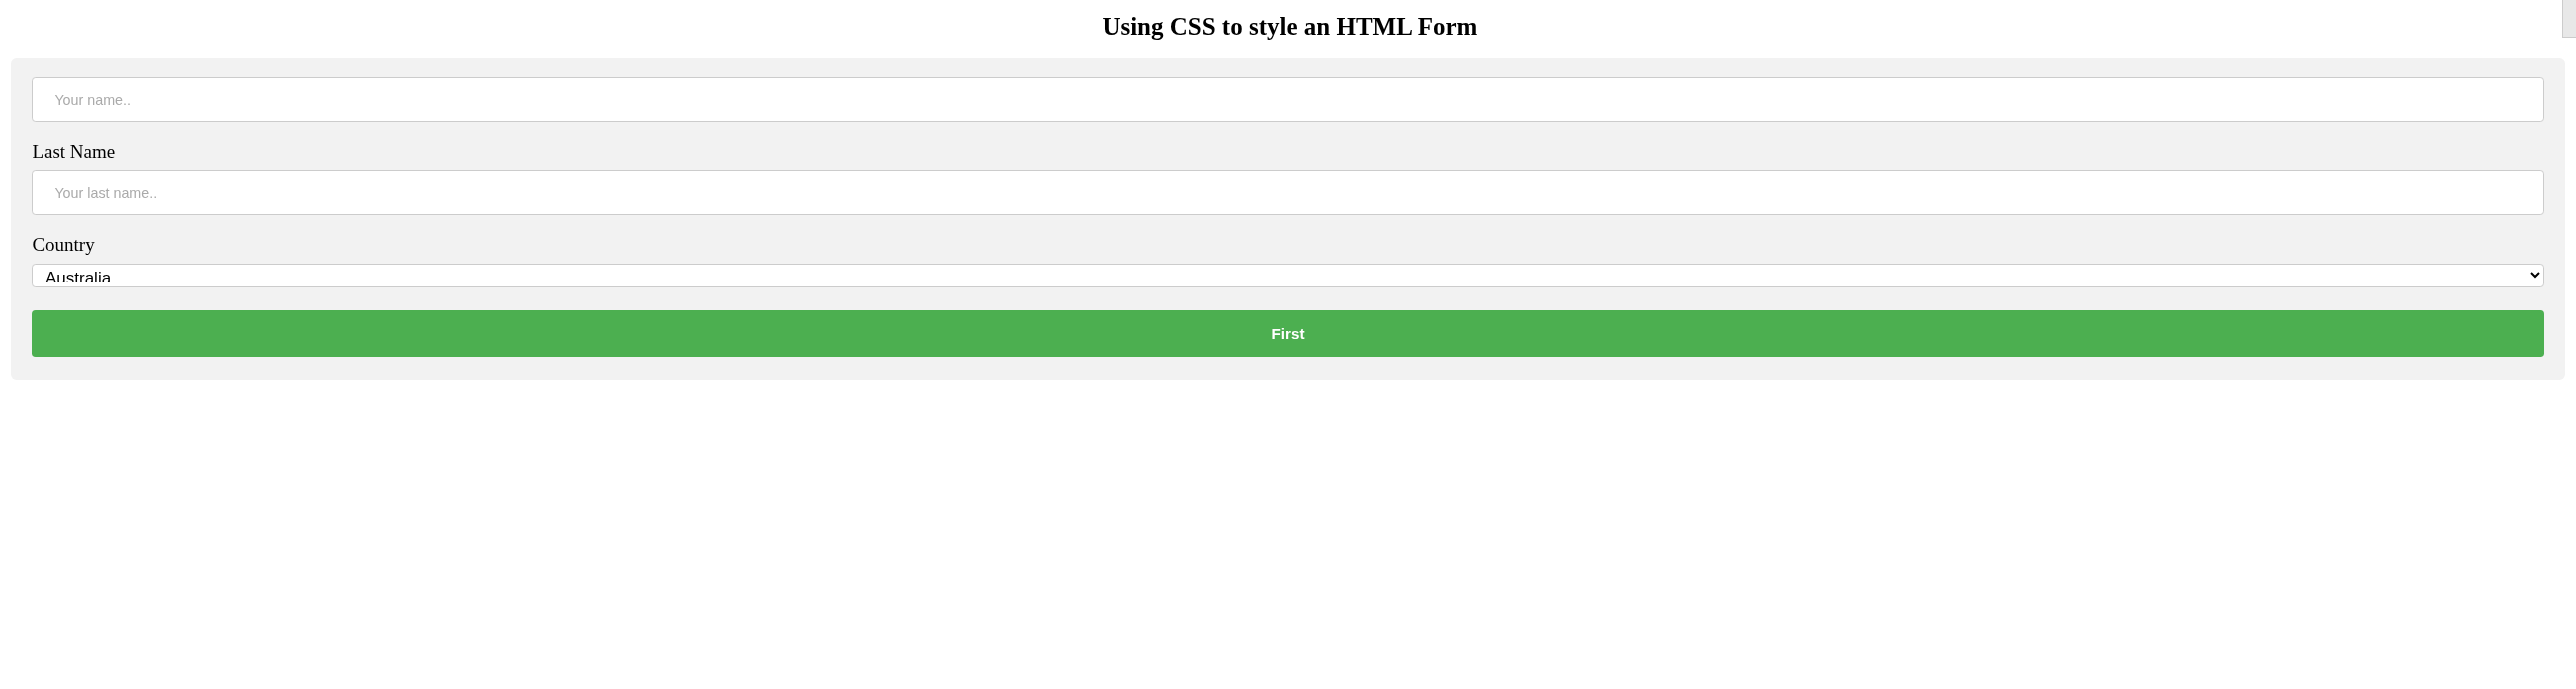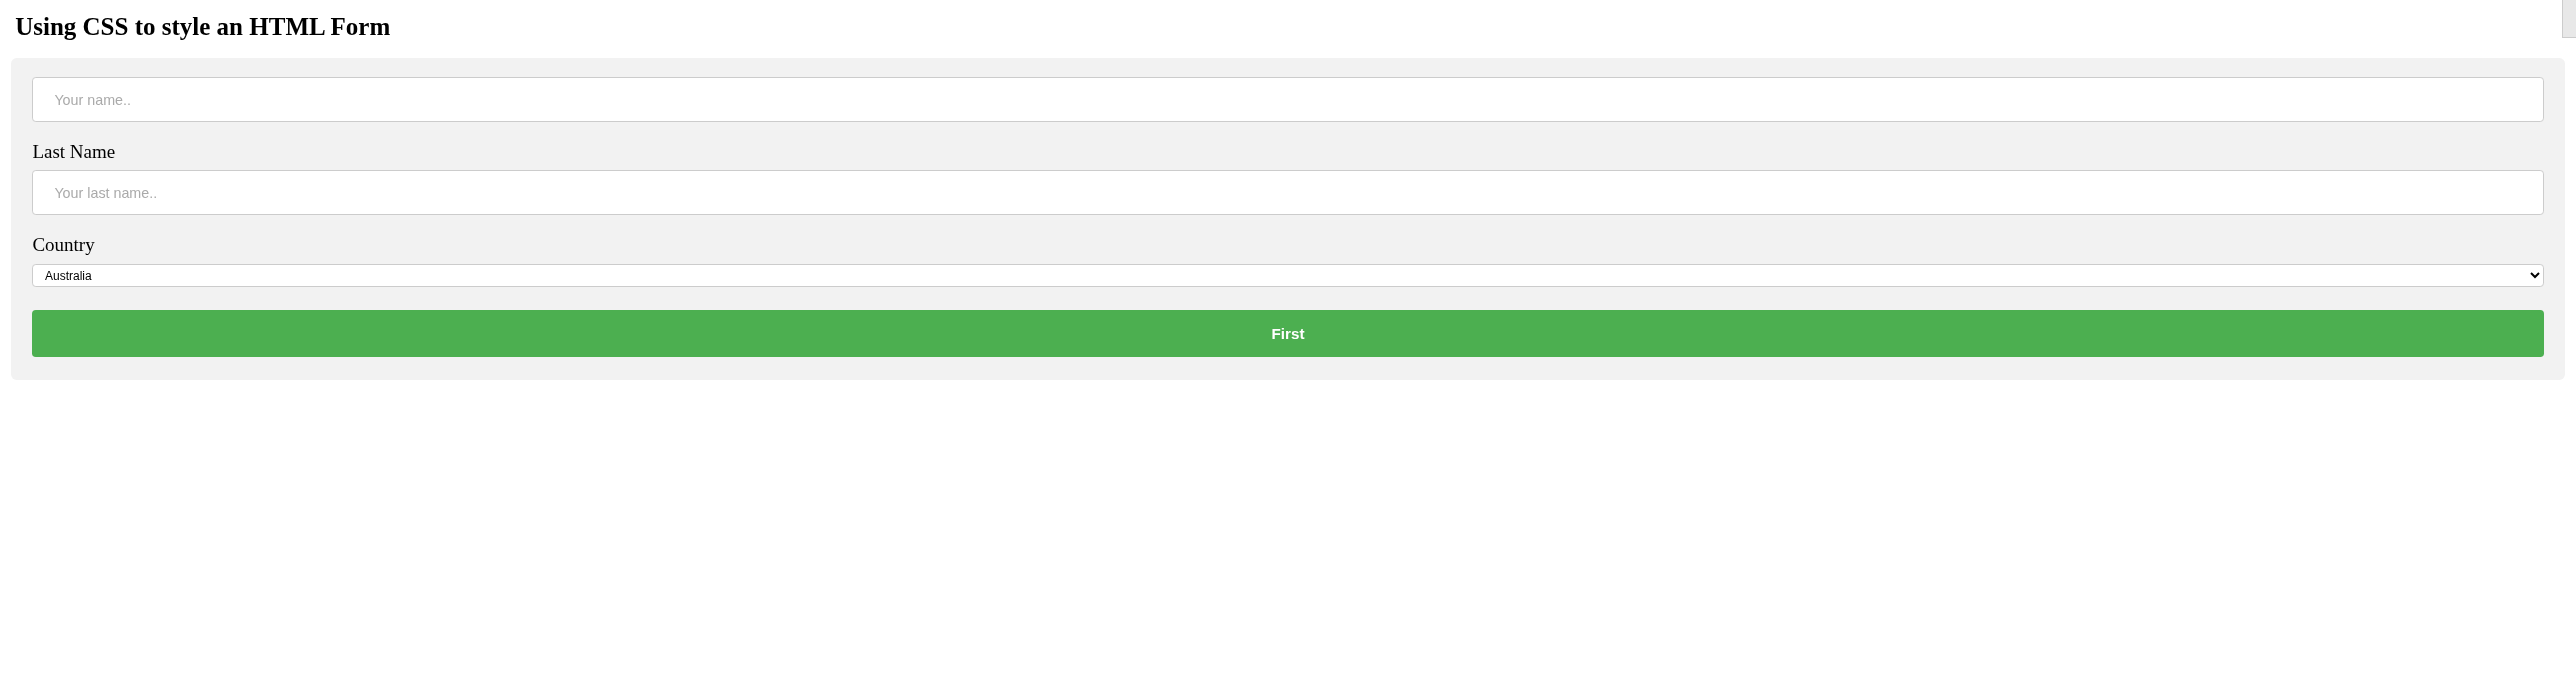--- a/index.html
+++ b/index.html
@@ -13,20 +13,21 @@
     }
     .page {
       padding: 7.6px 11.4px;
       position: relative;
     }
     h2 {
       font-size: 25px;
       font-weight: bold;
       margin: 5.7px 0 17px 3.8px;
       font-family: Georgia, 'Times New Roman', serif;
+      text-align: center;
     }
     .form-container {
       background: #f2f2f2;
       border-radius: 5.7px;
       padding: 19px 21px 23px 21px;
     }
     label {
       display: block;
       font-size: 19px;
       font-family: Georgia, 'Times New Roman', serif;
@@ -47,21 +48,21 @@
     }
     input[type=text]::placeholder {
       color: #aaa;
     }
     select {
       width: 100%;
       padding: 3.8px 7.6px;
       margin-bottom: 23px;
       border: 1px solid #ccc;
       border-radius: 3.8px;
-      font-size: 12px;
+      font-size: 17px;
       font-family: Arial, Helvetica, sans-serif;
       background: #fff;
       height: 23px;
     }
     .submit-btn {
       width: 100%;
       background-color: #4CAF50;
       color: white;
       padding: 15.2px 19px;
       border: none;

